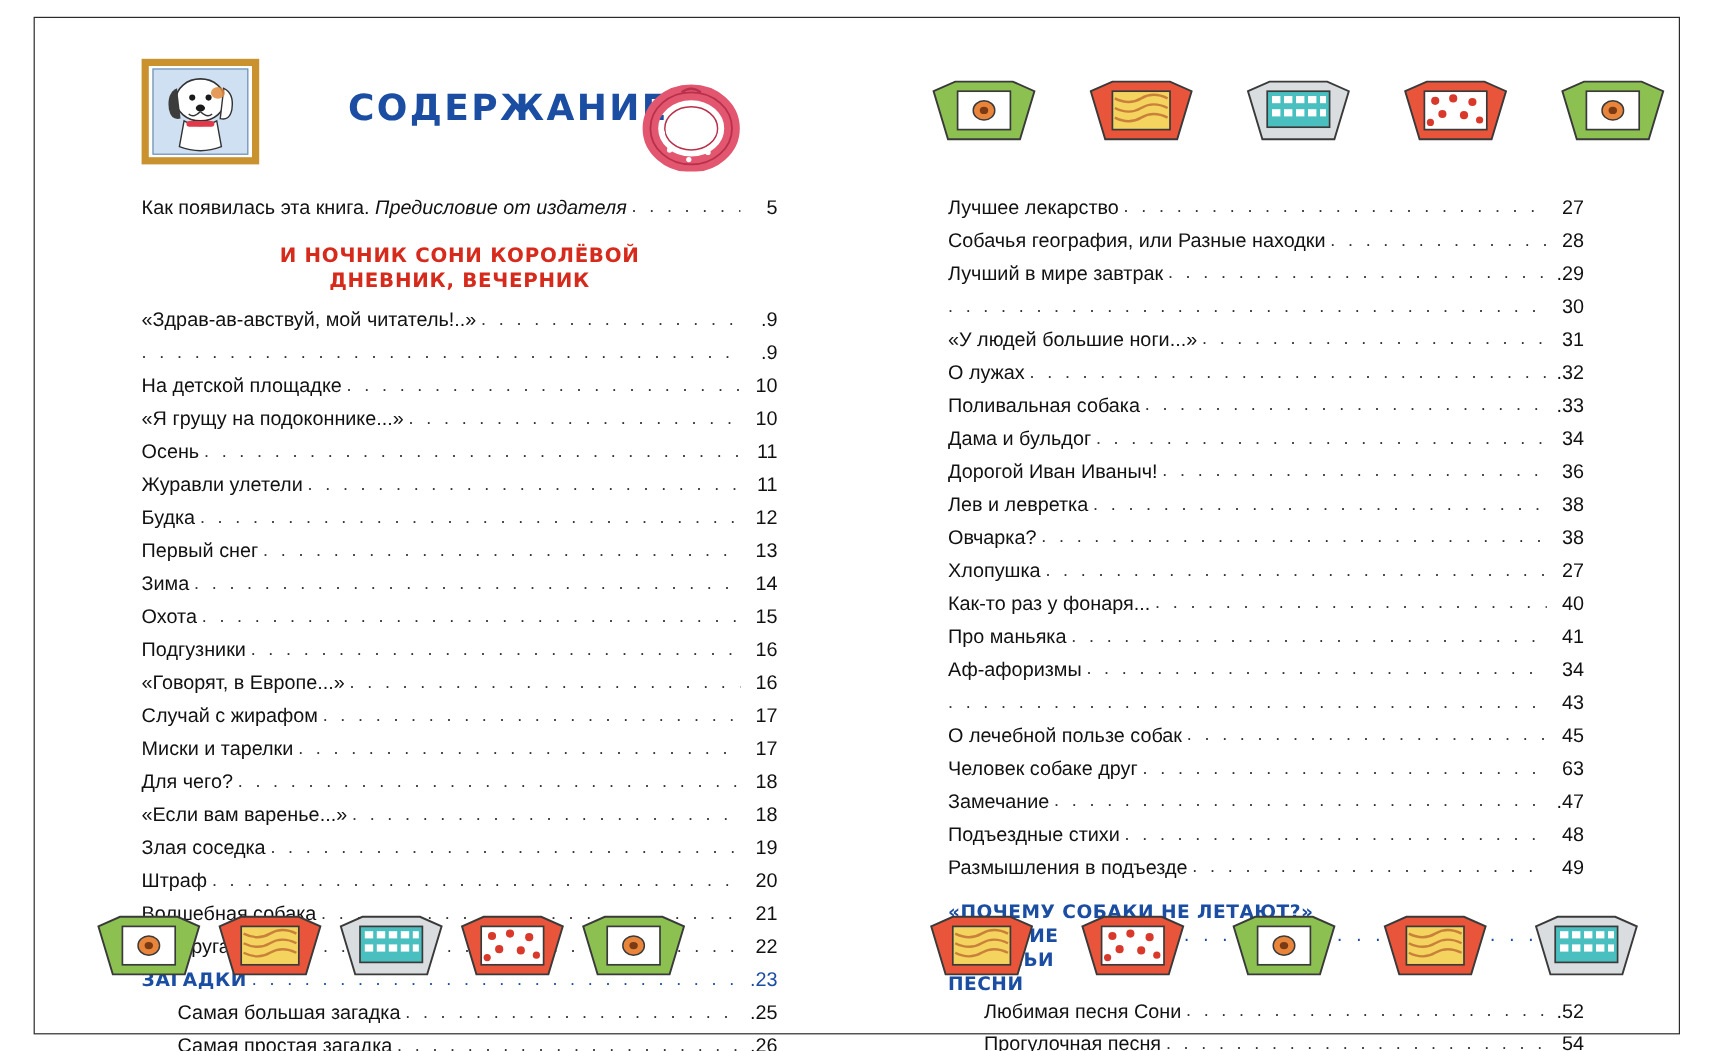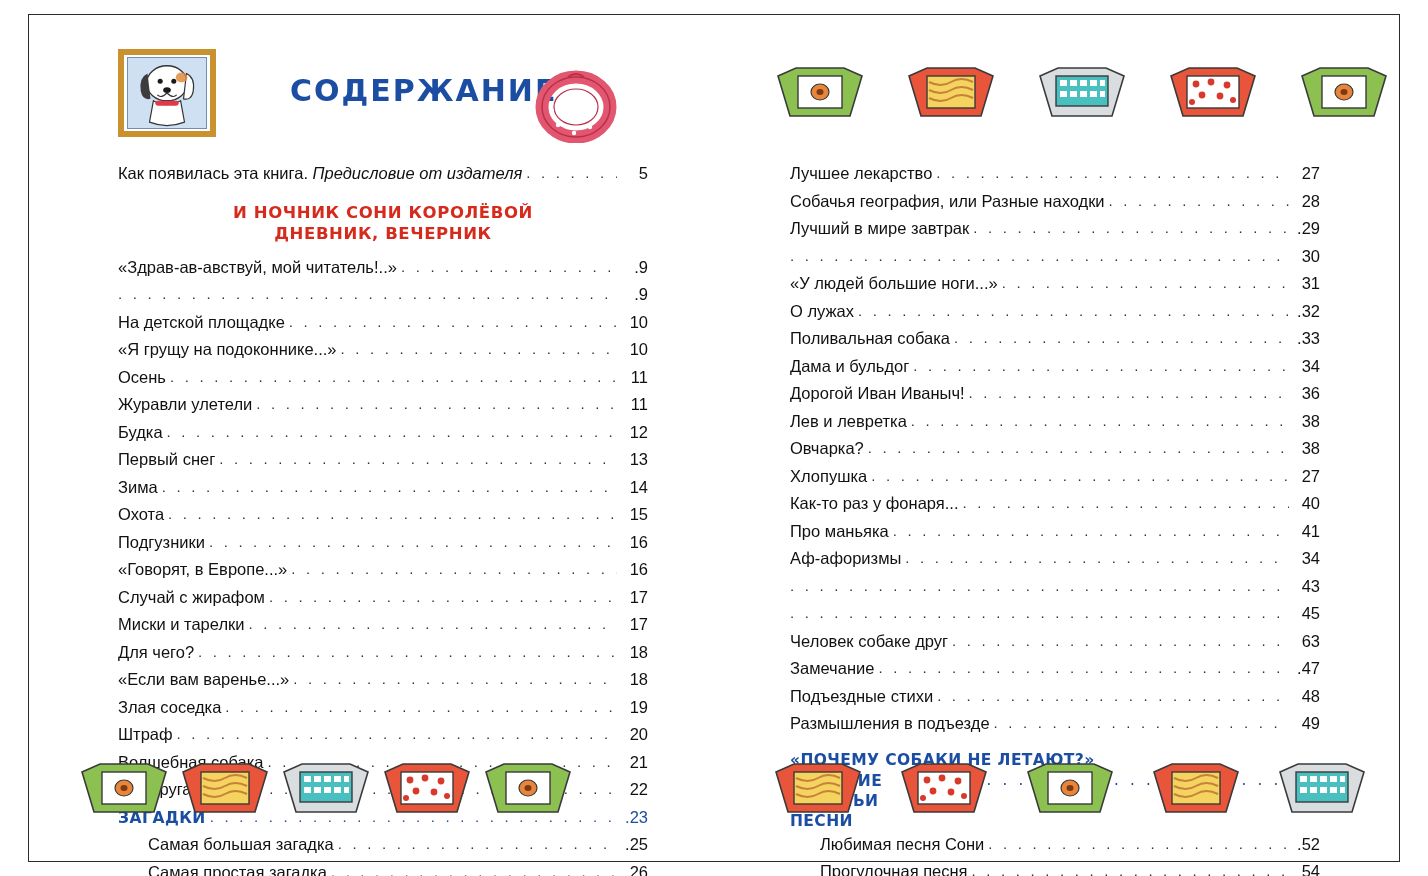--- a/index.html
+++ b/index.html
@@ -516,20 +516,21 @@
     <div class="entry">
       <span class="label">Аф-афоризмы</span>
       <span class="dots">. . . . . . . . . . . . . . . . . . . . . . . . . . . . . . . . . . . . . . . . . . . . . . . . . . . .</span>
       <span class="page-num">34</span>
     </div>
     <div class="entry">
       <span class="dots">. . . . . . . . . . . . . . . . . . . . . . . . . . . . . . . . . . . . . . . . . . . . . . . . . . . .</span>
       <span class="page-num">43</span>
     </div>
     <div class="entry">
+      <span class="label">О лечебной пользе собак</span>
       <span class="dots">. . . . . . . . . . . . . . . . . . . . . . . . . . . . . . . . . . . . . . . . . . . . . . . . . . . .</span>
       <span class="page-num">45</span>
     </div>
     <div class="entry">
       <span class="label">Человек собаке друг</span>
       <span class="dots">. . . . . . . . . . . . . . . . . . . . . . . . . . . . . . . . . . . . . . . . . . . . . . . . . . . .</span>
       <span class="page-num">63</span>
     </div>
     <div class="entry">
       <span class="label">Замечание</span>

